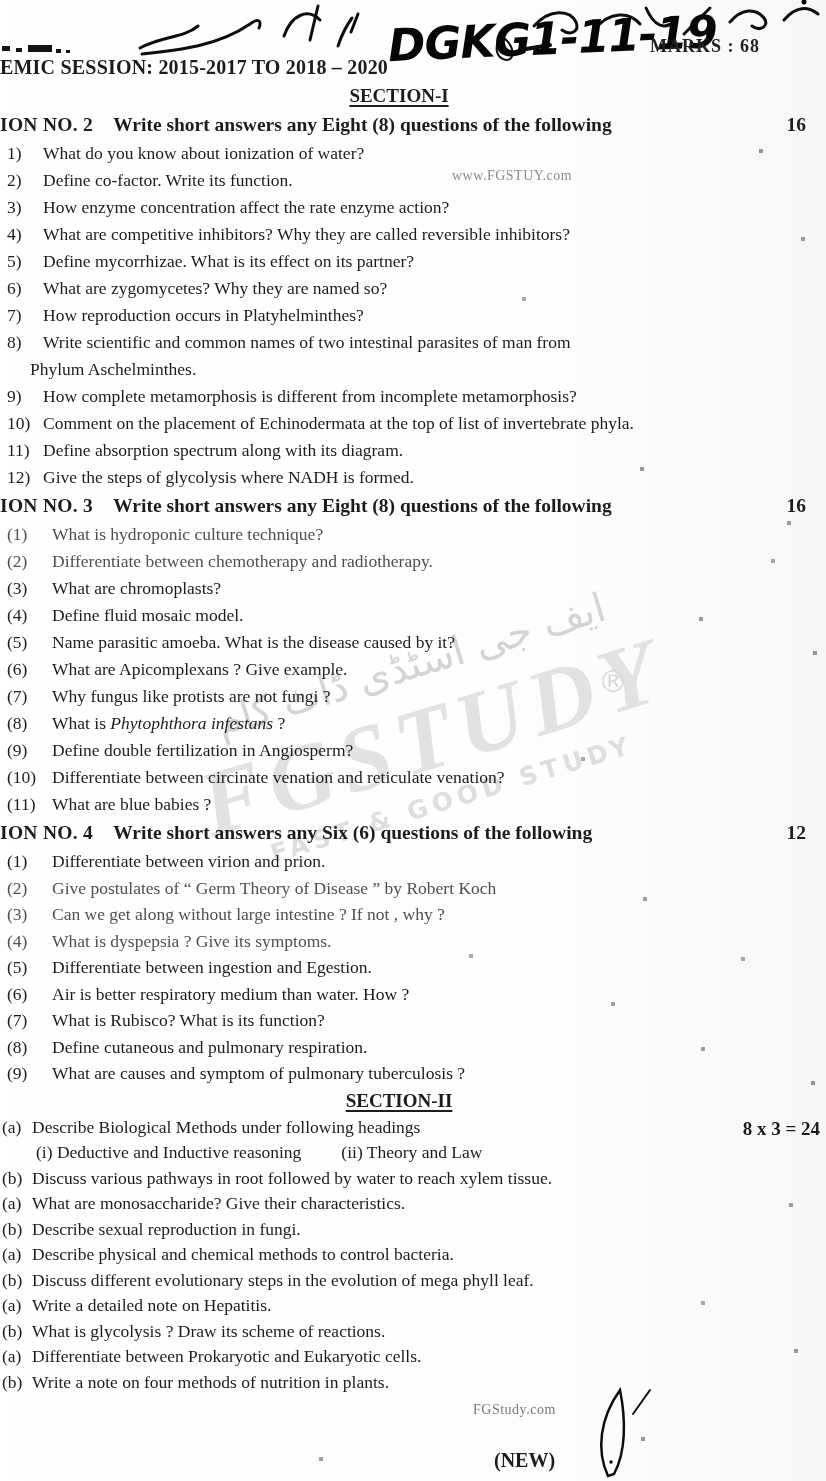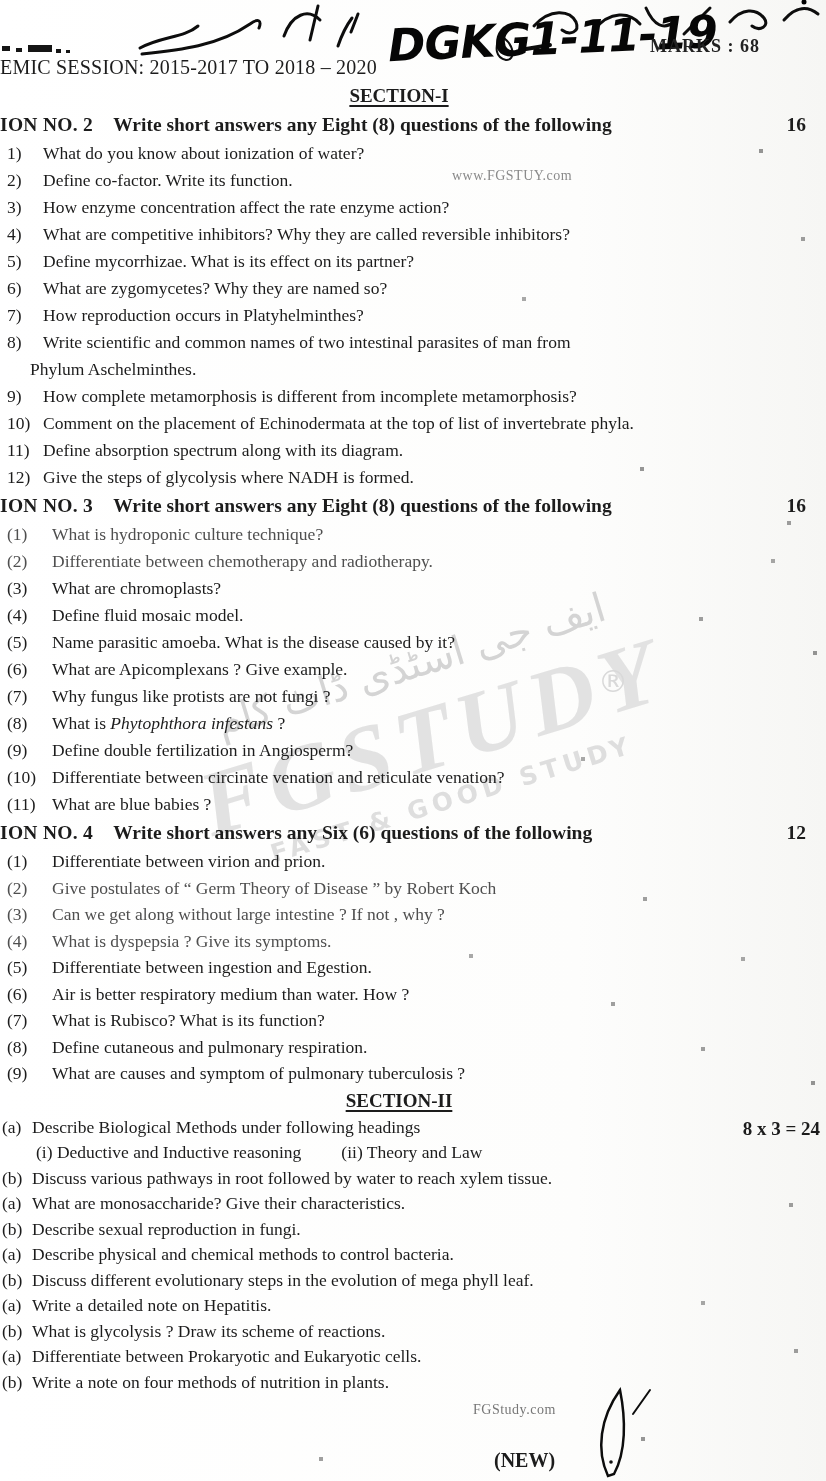--- a/index.html
+++ b/index.html
@@ -1,21 +1,21 @@
 <!DOCTYPE html>
 <html><head>
 <meta charset="utf-8">
 <style>
   html,body{margin:0;padding:0;}
   body{width:826px;height:1481px;position:relative;overflow:hidden;
        background:linear-gradient(90deg,#ffffff 0%,#fdfdfc 70%,#f6f6f4 100%);
        font-family:"Liberation Serif",serif;color:#1c1c1c;}
   .abs{position:absolute;}
   .flow{position:absolute;left:0;top:0;right:0;padding-top:52px;}
-  .session{font-weight:normal;font-size:20px;line-height:30px;letter-spacing:.2px;white-space:nowrap;}
+  .session{font-weight:bold;font-size:20px;line-height:30px;letter-spacing:.2px;white-space:nowrap;}
   .section-heading{text-align:center;font-weight:bold;font-size:19px;line-height:28px;
        transform:translateX(-14px);}
   .section-heading span{text-decoration:underline;text-decoration-thickness:2px;text-underline-offset:3px;}
   .qheader{position:relative;font-weight:bold;font-size:19.5px;line-height:30px;white-space:nowrap;}
   .qheader .qlabel{margin-right:20px;letter-spacing:.3px;}
   .qheader .marks{position:absolute;right:20px;top:0;}
   .qlist{margin:0;}
   .qrow{display:flex;line-height:27px;font-size:17.5px;}
   .q4 .qrow{line-height:26.5px;}
   .qnum{flex:none;width:36px;padding-left:7px;}

